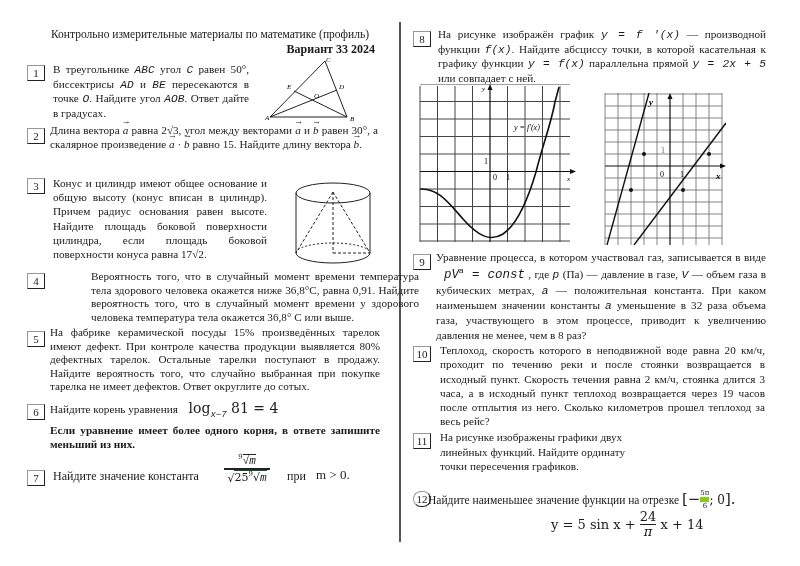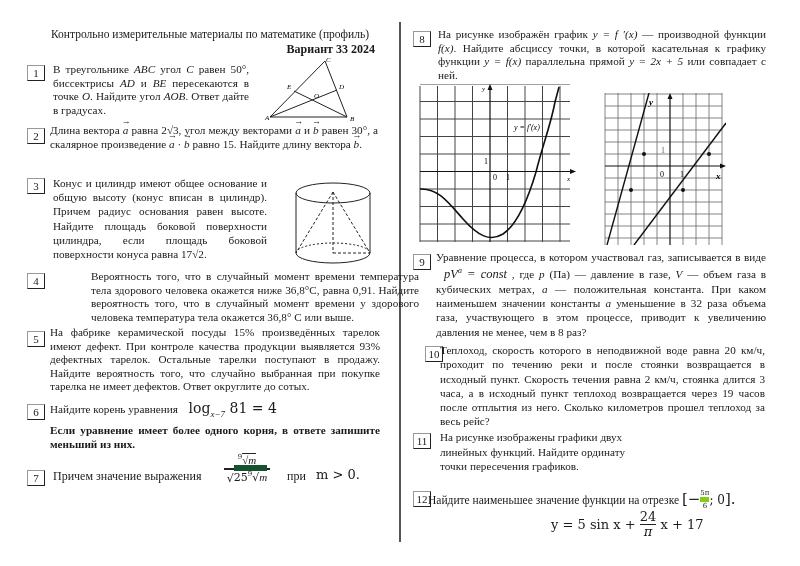--- a/index.html
+++ b/index.html
@@ -4,21 +4,21 @@
 <style>
   html, body { margin:0; padding:0; background:#fff; }
   body { width:800px; height:566px; position:relative; overflow:hidden;
          font-family:"Liberation Serif","DejaVu Serif",serif; color:#1a1a1a; }
   .col-divider { position:absolute; left:399px; top:22px; width:2px; height:520px; background:#555; }
   .hdr1 { position:absolute; left:45px; top:28px; width:330px; text-align:center; font-size:11.5px; }
   .hdr2 { position:absolute; left:45px; top:42px; width:330px; text-align:right; font-size:12px; font-weight:bold; }
   .num { position:absolute; width:16px; height:14px; border:1px solid #222; border-left:1px solid #999; border-top:1px solid #999;
          font-size:11px; line-height:14px; text-align:center; box-sizing:content-box; }
   .txt { position:absolute; font-size:11.2px; line-height:13.6px; text-align:justify; }
-  .m { font-style:italic; font-family:Liberation Serif, serif;margin-top:36px; }
+  .m { font-style:italic; font-family:Liberation Mono, monospace;margin-top:36px; }
   .math { font-family:"DejaVu Serif",serif; }
   .vec { position:relative; font-style:italic; }
   .vec::before { content:"→"; position:absolute; top:-9px; left:-1px; font-size:9px; font-style:normal; }
   svg text { font-family:"Liberation Serif",serif; }
 </style>
 </head>
 <body>
 
 <div class="col-divider"></div>
 
@@ -59,38 +59,38 @@
     <line x1="48" y1="14" x2="85" y2="75" stroke-dasharray="3,2"></line>
     <line x1="48" y1="14" x2="48" y2="75" stroke-dasharray="3,2"></line>
     <line x1="48" y1="75" x2="85" y2="75" stroke-dasharray="3,2"></line>
   </g>
 </svg>
 
 <div class="num" style="left:27px;top:273px;">4</div>
 <div class="txt" style="left:52px;top:270px;width:328px;margin-left:39px;">Вероятность того, что в случайный момент времени температура тела здорового человека окажется ниже 36,8°С, равна 0,91. Найдите вероятность того, что в случайный момент времени у здорового человека температура тела окажется 36,8° С или выше.</div>
 
 <div class="num" style="left:27px;top:331px;">5</div>
-<div class="txt" style="left:50px;top:326px;width:330px;">На фабрике керамической посуды 15% произведённых тарелок имеют дефект. При контроле качества продукции выявляется 93% дефектных тарелок. Остальные тарелки поступают в продажу. Найдите вероятность того, что случайно выбранная при покупке тарелка не имеет дефектов. Ответ округлите до сотых.</div>
+<div class="txt" style="left:50px;top:326px;width:330px;">На фабрике керамической посуды 15% произведённых тарелок имеют дефект. При контроле качества продукции выявляется 80% дефектных тарелок. Остальные тарелки поступают в продажу. Найдите вероятность того, что случайно выбранная при покупке тарелка не имеет дефектов. Ответ округлите до сотых.</div>
 
 <div class="num" style="left:27px;top:404px;">6</div>
 <div class="txt" style="left:50px;top:402px;width:330px;">
   <span>Найдите корень уравнения</span>
   <span class="math" style="font-size:14px;margin-left:8px;"><span>log</span><sub class="m" style="font-size:9px;">x−7</sub> <span>81 = 4</span></span>
 </div>
 <div class="txt" style="left:50px;top:424px;width:330px;font-weight:bold;">Если уравнение имеет более одного корня, в ответе запишите меньший из них.</div>
 
 <div class="num" style="left:27px;top:470px;">7</div>
-<div class="txt" style="left:53px;top:470px;width:170px;font-size:12px;">Причем значение выражения</div>
+<div class="txt" style="left:53px;top:470px;width:170px;font-size:12px;">Найдите значение константа</div>
 <div style="position:absolute;left:224px;top:453px;width:46px;text-align:center;font-family:'DejaVu Serif',serif;font-size:11px;">
   <div><sup style="font-size:7px;">9</sup><span style="border-top:1px solid #222;" class="m">√m</span></div>
   <div style="border-top:2px solid #222;margin:1px 0;"></div>
-  <div>√<span style="border-top:6px solid #14532d;"><span>25</span><sup style="font-size:7px;">9</sup>√<span class="m">m</span></span></div>
+  <div>√<span style="border-top:1px solid #14532d;"><span>25</span><sup style="font-size:7px;">9</sup>√<span class="m">m</span></span></div>
 </div>
 <div class="txt" style="left:287px;top:470px;font-size:12px;">при</div>
-<div class="txt math" style="left:316px;top:468px;font-size:13px;">m &gt; 0.</div>
+<div class="txt math" style="left:316px;top:468px;font-size:13px;font-family:Liberation Serif, serif;">m &gt; 0.</div>
 
 <div class="num" style="left:413px;top:31px;">8</div>
 <div class="txt" style="left:438px;top:28px;width:328px;"><span>На рисунке изображён график </span><span class="m">y = f ′(x)</span><span> — производной функции </span><span class="m">f(x)</span><span>. Найдите абсциссу точки, в которой касательная к графику функции </span><span class="m">y = f(x)</span><span> параллельна прямой </span><span class="m">y = 2x + 5</span><span> или совпадает с ней.</span></div>
 
 <svg style="position:absolute;left:418px;top:84px;" width="160" height="160">
   <g stroke="#444" stroke-width="1">
     <line x1="2" y1="2" x2="2" y2="158"></line>
       <line x1="19.5" y1="2" x2="19.5" y2="158"></line>
       <line x1="37" y1="2" x2="37" y2="158"></line>
       <line x1="54.5" y1="2" x2="54.5" y2="158"></line>
@@ -158,26 +158,26 @@
   <text x="45" y="12" font-size="9" font-style="italic" font-weight="bold">y</text>
   <text x="112" y="86" font-size="9" font-style="italic" font-weight="bold">x</text>
   <text x="56" y="84" font-size="8">0</text>
   <text x="76" y="84" font-size="8">1</text>
   <text x="57" y="60" font-size="8" fill="#666">1</text>
 </svg>
 
 <div class="num" style="left:413px;top:254px;">9</div>
 <div class="txt" style="left:436px;top:250px;width:330px;line-height:14.3px;"><span>Уравнение процесса, в котором участвовал газ, записывается в виде </span><span class="m" style="font-size:12.5px;margin-left:8px;"><span>pV</span><sup style="font-size:8px;">a</sup><span> = const</span></span><span> , где </span><span class="m">p</span><span> (Па) — давление в газе, </span><span class="m">V</span><span> — объем газа в кубических метрах, </span><span class="m">a</span><span> — положительная константа. При каком наименьшем значении константы </span><span class="m">a</span><span> уменьшение в 32 раза объема газа, участвующего в этом процессе, приводит к увеличению давления не менее, чем в 8 раз?</span></div>
 
-<div class="num" style="left:413px;top:346px;margin-left:12px;">10</div>
+<div class="num" style="left:413px;top:346px;">10</div>
 <div class="txt" style="left:440px;top:343px;width:325px;line-height:14.3px;">Теплоход, скорость которого в неподвижной воде равна 20 км/ч, проходит по течению реки и после стоянки возвращается в исходный пункт. Скорость течения равна 2 км/ч, стоянка длится 3 часа, а в исходный пункт теплоход возвращается через 19 часов после отплытия из него. Сколько километров прошел теплоход за весь рейс?</div>
 
 <div class="num" style="left:413px;top:433px;">11</div>
 <div class="txt" style="left:440px;top:430px;width:200px;line-height:14.5px;text-align:left;">На рисунке изображены графики двух линейных функций. Найдите ординату точки пересечения графиков.</div>
 
-<div class="num" style="left:413px;top:491px;">12</div>
+<div class="num" style="left:413px;top:491px;border-radius:8px;">12</div>
 <div class="txt" style="left:428px;top:489px;width:340px;font-size:11.5px;white-space:nowrap;text-align:left;">
   <span>Найдите наименьшее значение функции на отрезке</span>
   <span class="math" style="font-size:15px;">[−<span style="display:inline-block;vertical-align:middle;text-align:center;font-size:7px;line-height:8px;"><span style="display:block;border-bottom:5px solid #84cc16;">5π</span><span style="display:block;">6</span></span><span style="font-size:12px;">; 0</span>].</span>
 </div>
 <div class="math" style="position:absolute;left:551px;top:510px;font-size:13px;white-space:nowrap;">
-  <span style="vertical-align:middle;">y = 5 sin x + </span><span style="display:inline-block;vertical-align:middle;text-align:center;line-height:14px;"><span style="display:block;border-bottom:1px solid #222;">24</span><span style="display:block;font-style:italic;">π</span></span> <span style="vertical-align:middle;">x + 17</span>
+  <span style="vertical-align:middle;">y = 5 sin x + </span><span style="display:inline-block;vertical-align:middle;text-align:center;line-height:14px;"><span style="display:block;border-bottom:1px solid #222;">24</span><span style="display:block;font-style:italic;">π</span></span> <span style="vertical-align:middle;">x + 14</span>
 </div>
 
 </body></html>

